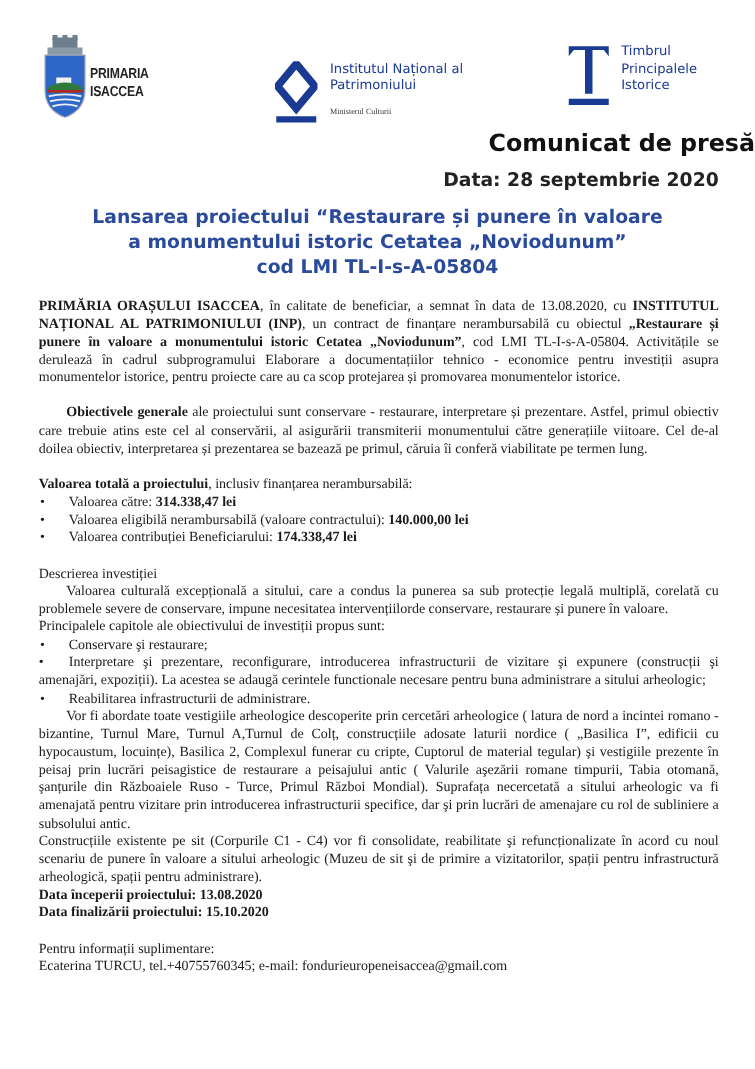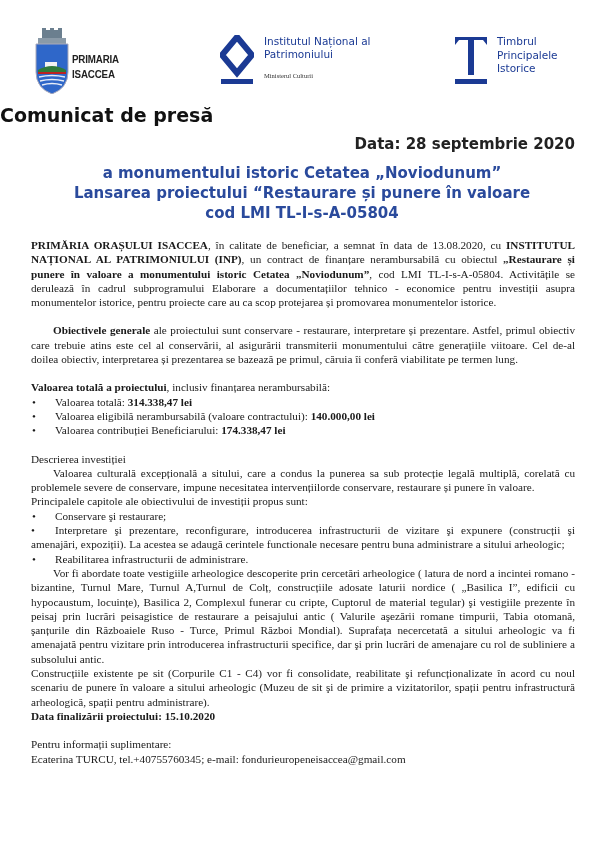--- a/index.html
+++ b/index.html
@@ -3,28 +3,28 @@
 <meta charset="utf-8">
 <style>
   html, body { margin:0; padding:0; background:#fff; }
   body { width:604px; height:855px; position:relative; overflow:hidden;
          font-family:"DejaVu Sans", sans-serif; color:#1a1a1a; }
   .header { position:absolute; top:25px; left:0; width:604px; height:75px; }
   .logo-primaria { position:absolute; left:34px; top:3px; width:80px; height:66px; }
   .logo-primaria .crest { position:absolute; left:0; top:0; width:36px; height:66px; }
   .logo-primaria .ptext { position:absolute; left:38px; top:24px; font-family:"Liberation Sans", sans-serif;
         font-weight:bold; font-size:11.5px; line-height:15px; color:#222; letter-spacing:-0.2px; transform:scaleX(0.85); transform-origin:left top; }
-  .logo-inp { position:absolute; left:220px; top:10px; width:200px; height:56px; }
+  .logo-inp { position:absolute; left:220px; top:24px; width:200px; height:56px; }
   .logo-inp .mark { position:absolute; left:0; top:0; width:34px; height:50px; }
   .logo-inp .t1 { position:absolute; left:44px; top:0px; font-size:10.5px; line-height:13px; color:#1b3a94; }
   .logo-inp .t2 { position:absolute; left:44px; top:37px; font-family:Liberation Serif, serif; font-size:6.5px; color:#333; }
   .logo-tmi { position:absolute; left:453px; top:10px; width:140px; height:56px; }
   .logo-tmi .mark { position:absolute; left:0; top:0; width:36px; height:50px; }
   .logo-tmi .t1 { position:absolute; left:44px; top:0px; font-size:10.5px; line-height:13.5px; color:#1b3a94; }
-  .title { position:absolute; top:104px; left:0; width:604px; text-align:left;
+  .title { position:absolute; top:104px; left:0; width:604px; text-align:right;
            font-size:19px; font-weight:bold; color:#111; }
   .date { position:absolute; top:135px; right:29px; font-size:15px; font-weight:bold; color:#222; }
   .subtitle { position:absolute; top:163px; left:0; width:604px; text-align:center;
               font-size:15px; line-height:20px; font-weight:bold; color:#2a4a9c; }
   .body { position:absolute; top:238px; left:31px; width:544px; font-family:"Liberation Sans", sans-serif;
           font-size:11.2px; line-height:14.3px; color:#1a1a1a; }
   .body p { margin:0; text-align:justify;font-family:Liberation Serif, serif; }
   .indent { text-indent:22px; }
   .gap { height:14px; }
   .bullet { position:relative; padding-left:24px; }
@@ -77,40 +77,41 @@
       <div>Principalele</div>
       <div>Istorice</div>
     </div>
   </div>
 </div>
 
 <div class="title">Comunicat de presă</div>
 <div class="date">Data: 28 septembrie 2020</div>
 
 <div class="subtitle">
+  <div>Lansarea proiectului “Restaurare și punere în valoare</div>
   <div>a monumentului istoric Cetatea „Noviodunum”</div>
-  <div>Lansarea proiectului “Restaurare și punere în valoare</div>
   <div>cod LMI TL-I-s-A-05804</div>
 </div>
 
 <div class="body">
   <p><span class="b">PRIMĂRIA ORAȘULUI ISACCEA</span><span>, în calitate de  beneficiar, a semnat în data de 13.08.2020, cu </span><span class="b">INSTITUTUL NAȚIONAL AL PATRIMONIULUI (INP)</span><span>, un contract de  finanțare nerambursabilă cu  obiectul </span><span class="b">„Restaurare și punere în  valoare a monumentului  istoric Cetatea „Noviodunum”</span><span>, cod LMI TL-I-s-A-05804. Activitățile se derulează în cadrul  subprogramului Elaborare a documentațiilor tehnico -  economice pentru  investiții asupra monumentelor istorice, pentru proiecte care  au ca scop protejarea și promovarea  monumentelor istorice.</span></p>
   <div class="gap"></div>
   <p class="indent"><span class="b">Obiectivele generale</span><span> ale proiectului  sunt conservare  -  restaurare,  interpretare  și prezentare.  Astfel, primul  obiectiv  care  trebuie  atins  este  cel  al  conservării,  al  asigurării  transmiterii monumentului către generațiile  viitoare.  Cel  de-al  doilea obiectiv, interpretarea și prezentarea se  bazează pe primul,  căruia îi conferă viabilitate pe termen lung.</span></p>
   <div class="gap"></div>
   <p><span class="b">Valoarea totală a proiectului</span><span>, inclusiv finanțarea nerambursabilă:</span></p>
-  <p class="bullet"><span class="dot">•</span><span>Valoarea totală: </span><span class="b">314.338,47 lei</span></p>
+  <p class="bullet"><span class="dot">•</span><span>Valoarea către: </span><span class="b">314.338,47 lei</span></p>
   <p class="bullet"><span class="dot">•</span><span>Valoarea eligibilă nerambursabilă (valoare contractului): </span><span class="b">140.000,00 lei</span></p>
   <p class="bullet"><span class="dot">•</span><span>Valoarea contribuției Beneficiarului: </span><span class="b">174.338,47 lei</span></p>
   <div class="gap"></div>
   <p class="b" style="font-weight:normal">Descrierea investiției</p>
   <p class="indent">Valoarea culturală excepțională  a  sitului, care a  condus  la punerea  sa  sub  protecție  legală multiplă, corelată cu problemele severe de conservare, impune necesitatea intervențiilorde conservare, restaurare și punere în valoare.</p>
   <p>Principalele capitole ale obiectivului de investiții propus sunt:</p>
   <p class="bullet"><span class="dot">•</span><span>Conservare şi restaurare;</span></p>
   <p><span style="display:inline-block;width:24px">•</span><span>Interpretare şi prezentare, reconfigurare, introducerea infrastructurii de vizitare şi expunere (construcții şi amenajări,  expoziții). La acestea se adaugă  cerintele  functionale  necesare  pentru  buna administrare a sitului arheologic;</span></p>
   <p class="bullet"><span class="dot">•</span><span>Reabilitarea infrastructurii de administrare.</span></p>
   <p class="indent">Vor  fi  abordate  toate  vestigiile  arheologice  descoperite  prin  cercetări  arheologice ( latura de nord a incintei romano  -  bizantine, Turnul Mare, Turnul A,Turnul de Colț, construcțiile adosate  laturii  nordice ( „Basilica I”,  edificii  cu  hypocaustum,  locuințe),  Basilica 2,  Complexul funerar cu cripte,  Cuptorul de material  tegular) şi  vestigiile prezente în  peisaj  prin  lucrări  peisagistice  de  restaurare a  peisajului  antic ( Valurile aşezării romane timpurii, Tabia  otomană,  şanțurile  din  Războaiele  Ruso - Turce,  Primul  Război Mondial). Suprafața  necercetată  a  sitului  arheologic  va fi  amenajată  pentru  vizitare  prin  introducerea infrastructurii specifice, dar şi prin lucrări de amenajare cu rol de subliniere a subsolului antic.</p>
   <p>Construcțiile existente pe sit  (Corpurile  C1 - C4) vor  fi consolidate, reabilitate şi refuncționalizate în acord cu noul scenariu de punere în valoare a  sitului arheologic  (Muzeu de sit şi de  primire  a  vizitatorilor, spații pentru infrastructură arheologică, spații pentru administrare).</p>
+  <p class="b">Data începerii proiectului: 13.08.2020</p>
   <p class="b">Data finalizării proiectului: 15.10.2020</p>
   <div class="gap"></div>
   <p>Pentru informații suplimentare:</p>
   <p><span>Ecaterina TURCU, tel.+40755760345; e-mail: </span><a class="link">fondurieuropeneisaccea@gmail.com</a></p>
 </div>
 
 </body></html>

